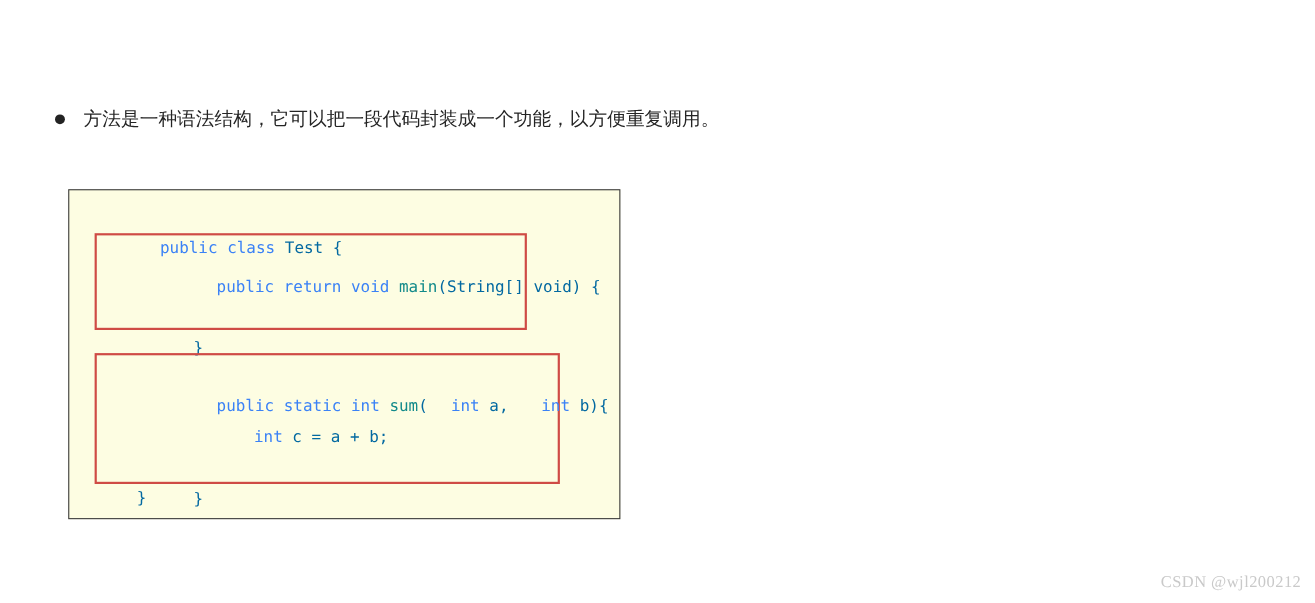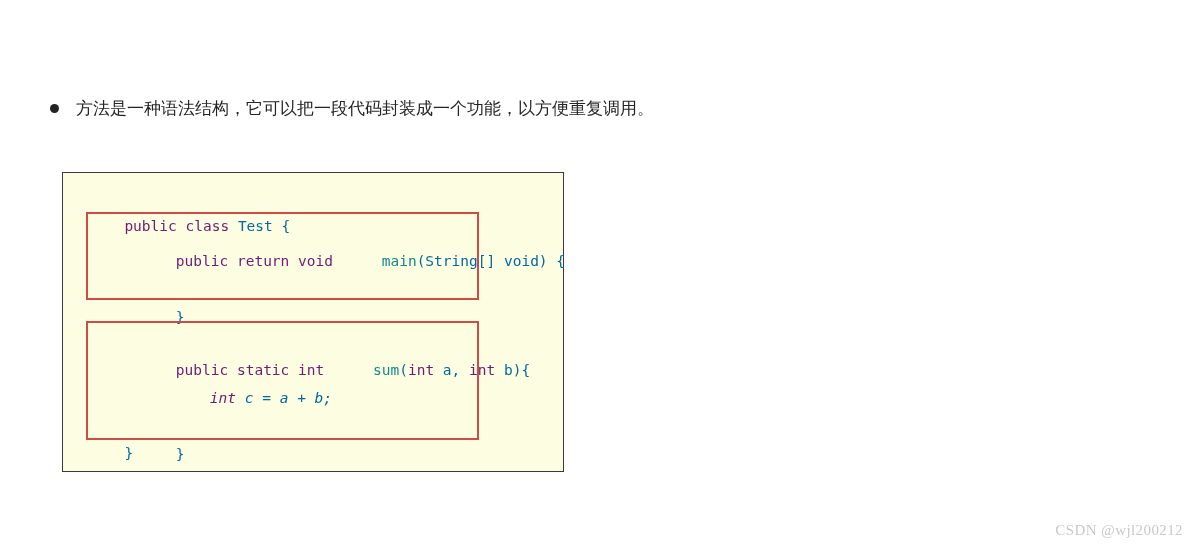--- a/index.html
+++ b/index.html
@@ -102,39 +102,39 @@
   }
   .hl-main {
     left: 23px;
     top: 39px;
     width: 393px;
     height: 88px;
   }
   .hl-sum {
     left: 23px;
     top: 148px;
-    width: 393px;
+    width: 423px;
     height: 119px;
     text-align: right;
   }
   .hl-block .code-line {
     position: absolute;
     left: 18px;
   }
   .hl-main .l1 { top: 5px; }
   .hl-main .l2 { top: 61px; }
 
   .hl-sum .l1 { top: 5px; }
-  .hl-sum .l2 { top: 33px; padding-left: 34px; font-style: italic; }
+  .hl-sum .l2 { top: 33px; padding-left: 34px; }
   .hl-sum .l3 { top: 61px; padding-left: 34px; }
   .hl-sum .l4 { top: 89px; }
 
   
-  .tok-kw   { color: #701a75; }
-  .tok-fn   { color: #128a8a; margin-left: 40px; }
+  .tok-kw   { color: #3b82f6; margin-left: 21px; }
+  .tok-fn   { color: #128a8a; }
   .tok-pln  { color: #0369a1; }
 
   
   .watermark {
     position: absolute;
     right: 12px;
     bottom: 9px;
     font-size: 15px;
     color: #c9c9c9;
     letter-spacing: 0.4px;

